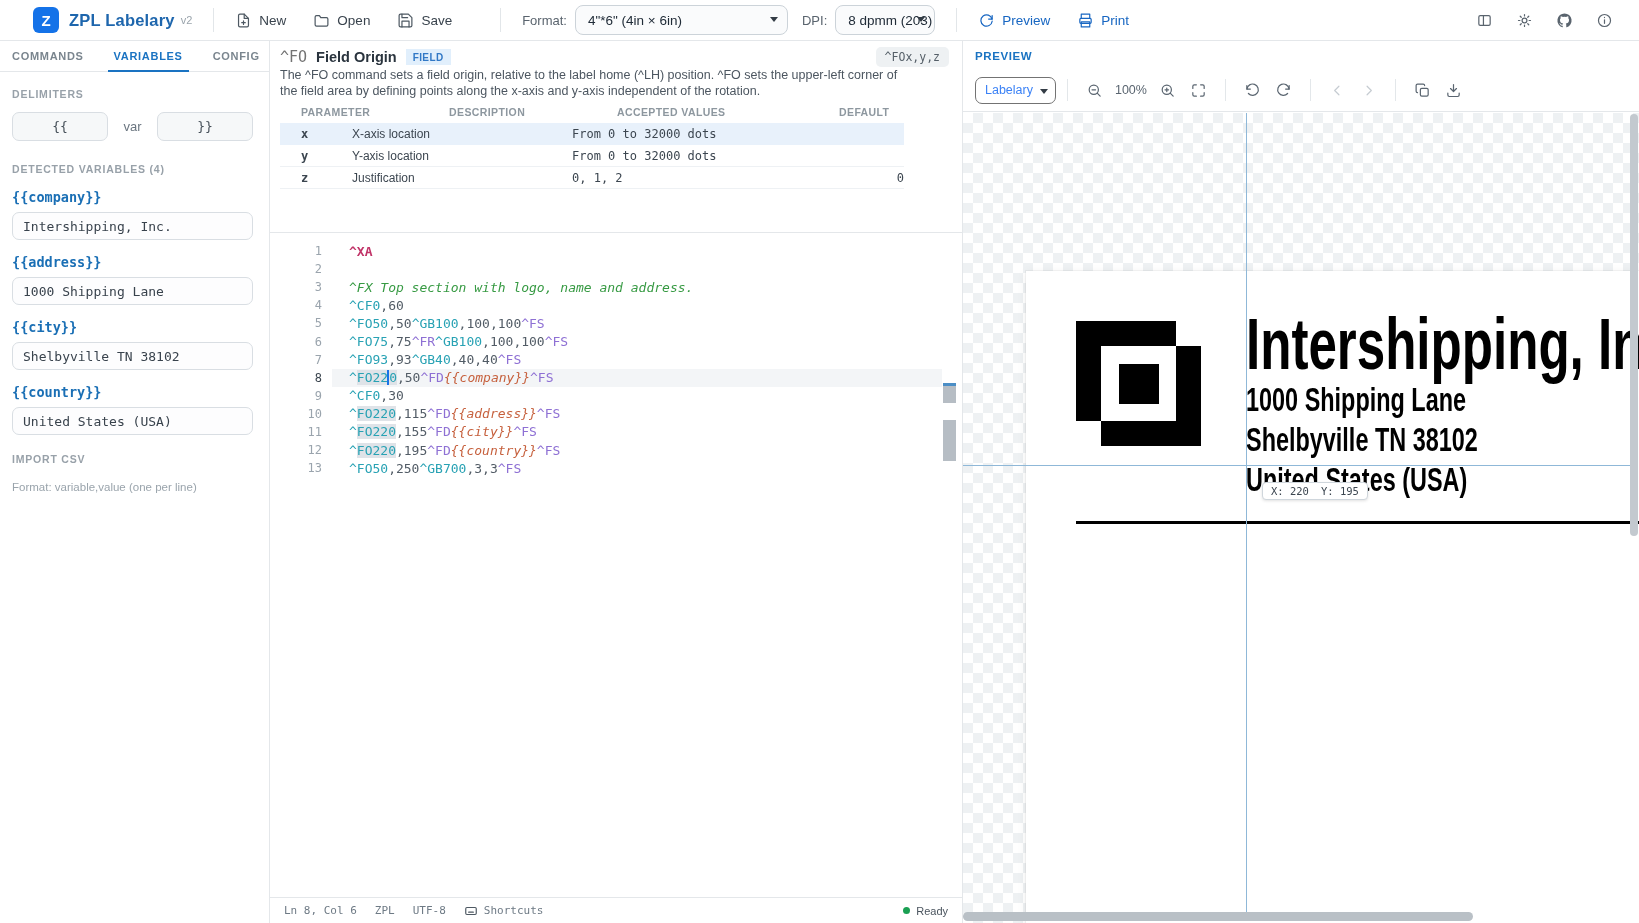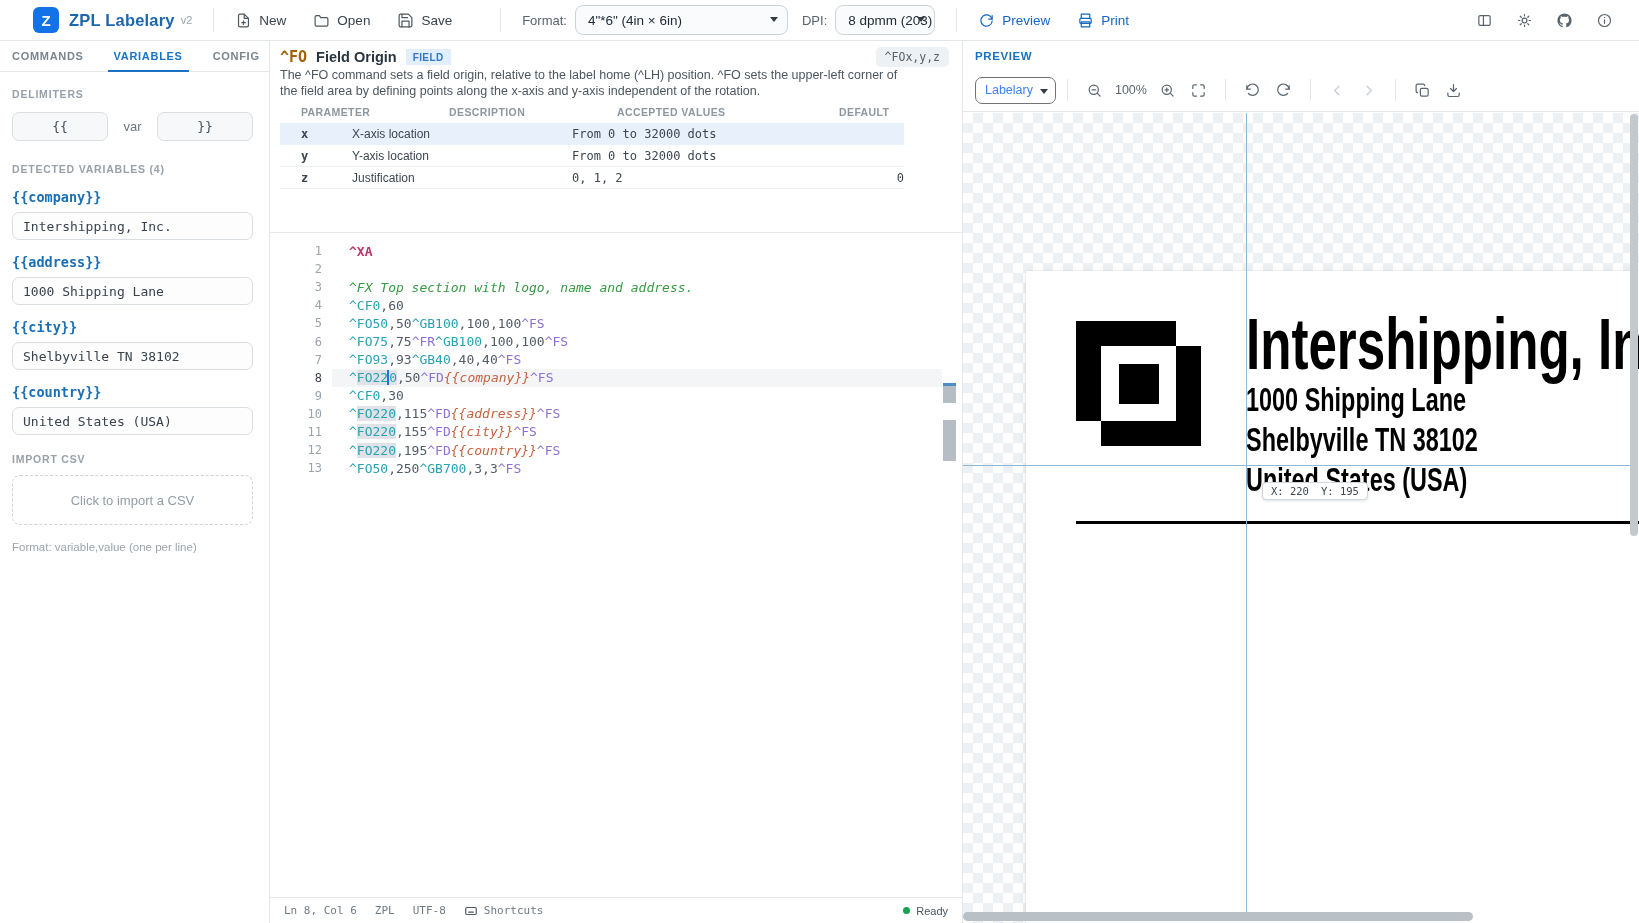--- a/index.html
+++ b/index.html
@@ -41,21 +41,21 @@
   .var-name { margin-top:14px; font-size:13.5px; font-weight:bold; color:#1a6fb5; }
   .var-input { margin-top:7px; height:28px; border:1px solid #d9dee3; border-radius:7px; background:#fdfdfe; display:flex; align-items:center; padding:0 10px; font-size:13px; color:#39434d; }
   .import-h { margin-top:18px; }
   .import-box { margin-top:10px; height:50px; border:1.5px dashed #ccd3d9; border-radius:8px; display:flex; align-items:center; justify-content:center; color:#929da6; font-size:13px; cursor:pointer; }
   .import-note { margin-top:16px; font-size:11.5px; color:#9aa4ac; }
 
   
   .main { position:absolute; left:270px; top:41px; width:693px; bottom:0; border-right:1px solid #e4e7ea; background:#fff; }
   .doc { position:absolute; left:0; top:0; right:0; height:192px; border-bottom:1px solid #e4e7ea; }
   .doc-title-row { position:absolute; left:10px; top:7px; display:flex; align-items:center; gap:9px; }
-  .doc-cmd { font-size:15px; font-weight:bold; color:#a16207; }
+  .doc-cmd { font-size:15px; font-weight:normal; color:#737373; }
   .doc-name { font-size:14.5px; font-weight:600; color:#2a343e; }
   .doc-badge { background:#e1effc; color:#3178c6; font-size:10px; font-weight:bold; letter-spacing:.4px; border-radius:0; padding:3px 7px 2px; }
   .doc-syntax { position:absolute; right:13px; top:6px; background:#eef1f3; border-radius:5px; padding:3px 9px; font-size:11.5px; color:#555f68; }
   .doc-desc { position:absolute; left:10px; top:27px; width:625px; font-size:12.5px; line-height:15.5px; color:#4c5660; }
   .doc-table { position:absolute; left:10px; top:63px; right:58px; }
   .dt-head { position:relative; height:19px; font-size:10.5px; font-weight:bold; letter-spacing:.4px; color:#8d979f; }
   .dt-head span { position:absolute; top:2px; }
   .dt-h-param { left:21px; } .dt-h-desc { left:169px; } .dt-h-values { left:337px; } .dt-h-def { left:559px; }
   .dt-row { position:relative; height:22px; border-bottom:1px solid #eef1f4; font-size:12px; color:#3c4650; }
   .dt-row.selected { background:#e8f1fb; border-bottom-color:#e8f1fb; }
@@ -239,21 +239,20 @@
         <div class="var-name mono">{{company}}</div>
         <div class="var-input mono">Intershipping, Inc.</div>
         <div class="var-name mono">{{address}}</div>
         <div class="var-input mono">1000 Shipping Lane</div>
         <div class="var-name mono">{{city}}</div>
         <div class="var-input mono">Shelbyville TN 38102</div>
         <div class="var-name mono">{{country}}</div>
         <div class="var-input mono">United States (USA)</div>
       </div>
     <div class="side-h import-h">IMPORT CSV</div>
-    <div class="import-box">Click to import a CSV</div>
     <div class="import-note">Format: variable,value (one per line)</div>
   </div>
 </div>
 
 <div class="main">
   <div class="doc">
     <div class="doc-title-row">
       <span class="doc-cmd mono">^FO</span>
       <span class="doc-name">Field Origin</span>
       <span class="doc-badge">FIELD</span>

